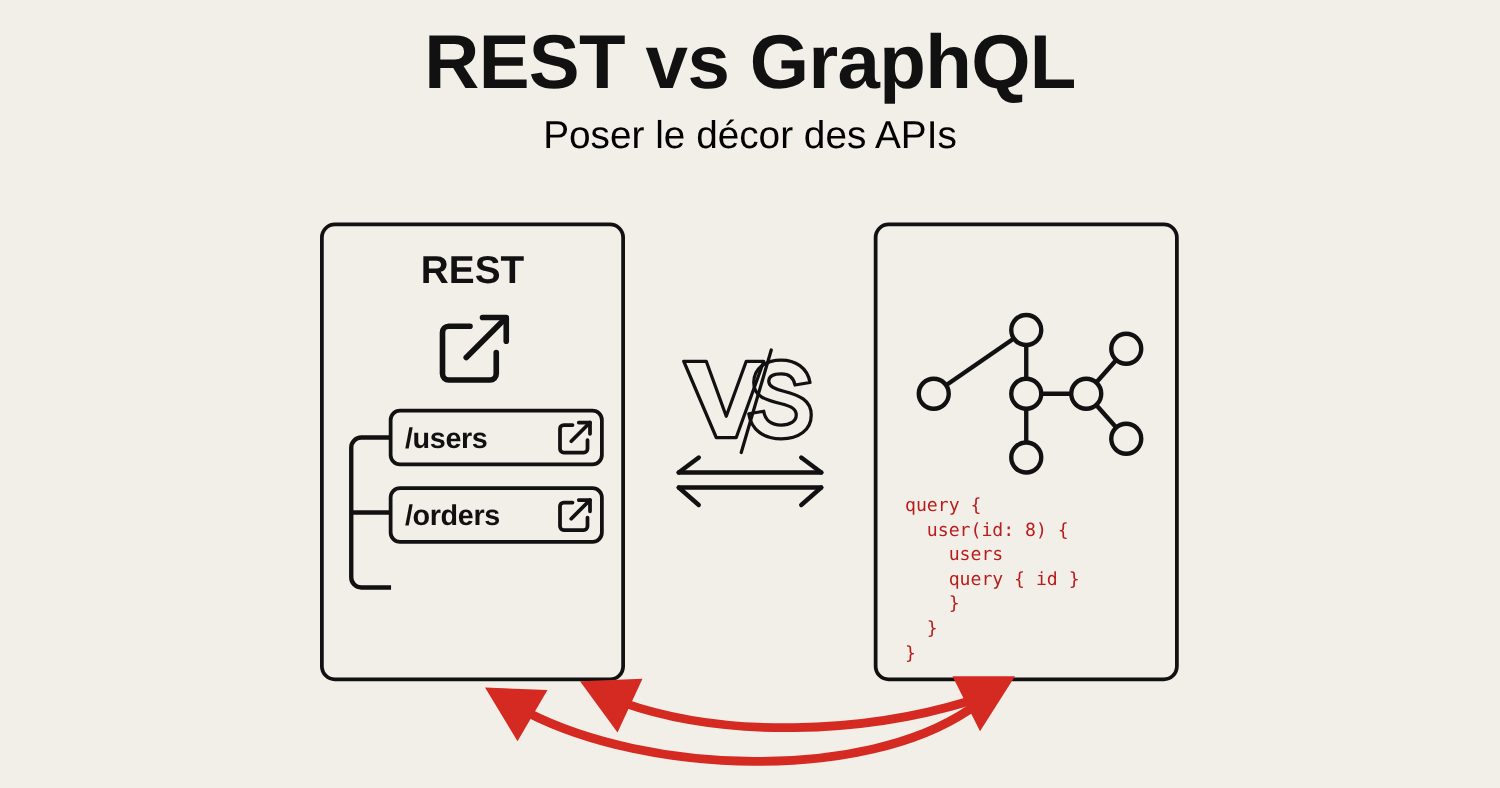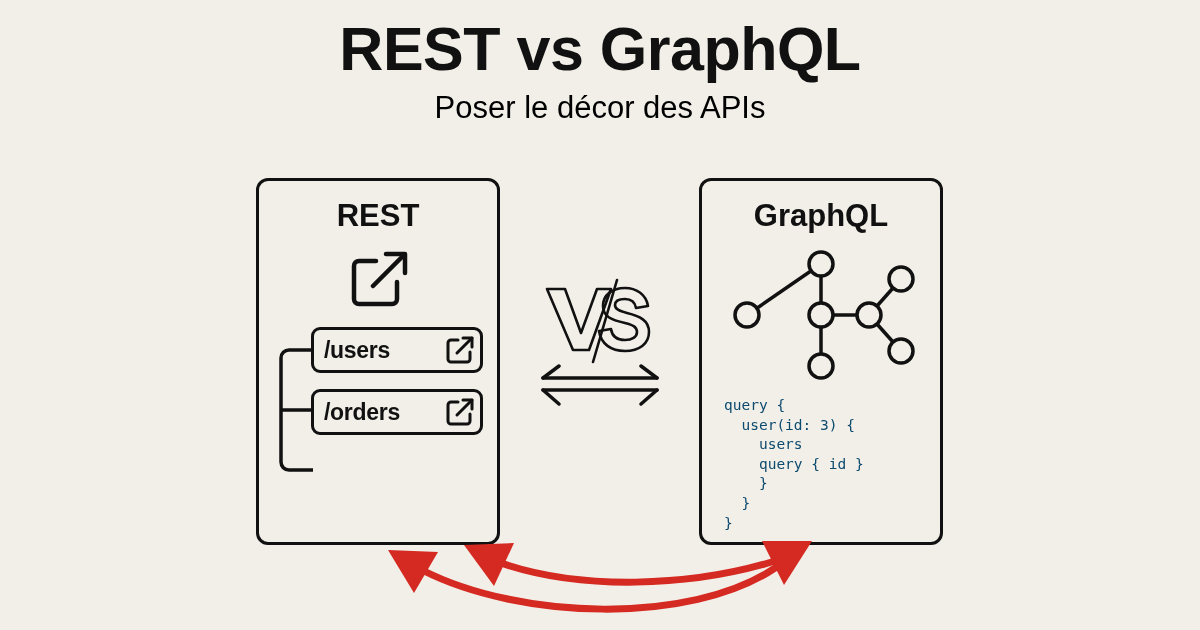--- a/index.html
+++ b/index.html
@@ -112,21 +112,21 @@
       height: 140px;
     }
     .code {
       position: absolute;
       left: 22px;
       top: 215px;
       margin: 0;
       font-family: "DejaVu Sans Mono", "Liberation Mono", monospace;
       font-size: 14.5px;
       line-height: 19.6px;
-      color: #0c4a6e;
+      color: #b91c1c;
       white-space: pre;
     }
     .red-arrows {
       position: absolute;
       left: 370px;
       top: 525px;
       width: 460px;
       height: 100px;
     }
   </style>
@@ -183,42 +183,41 @@
     <path d="M8 14 H122" fill="none" stroke="#111" stroke-width="3.5" stroke-linecap="round"></path>
     <path d="M24 2 L8 14" fill="none" stroke="#111" stroke-width="3.5" stroke-linecap="round"></path>
     <path d="M106 2 L122 14" fill="none" stroke="#111" stroke-width="3.5" stroke-linecap="round"></path>
     <path d="M8 26 H122" fill="none" stroke="#111" stroke-width="3.5" stroke-linecap="round"></path>
     <path d="M8 26 L24 40" fill="none" stroke="#111" stroke-width="3.5" stroke-linecap="round"></path>
     <path d="M122 26 L106 40" fill="none" stroke="#111" stroke-width="3.5" stroke-linecap="round"></path>
   </svg>
 </div>
 
 <div class="card graphql">
-  <div class="card-title">GraphQL</div>
 
   <svg class="graph" viewBox="0 0 200 140">
     <g fill="none" stroke="#111" stroke-width="3.5">
       <line x1="25" y1="66" x2="99" y2="15"></line>
       <line x1="99" y1="15" x2="99" y2="117"></line>
       <line x1="99" y1="66" x2="147" y2="66"></line>
       <line x1="147" y1="66" x2="179" y2="30"></line>
       <line x1="147" y1="66" x2="179" y2="102"></line>
     </g>
     <g fill="#f2efe8" stroke="#111" stroke-width="3.5">
       <circle cx="25" cy="66" r="12"></circle>
       <circle cx="99" cy="15" r="12"></circle>
       <circle cx="99" cy="66" r="12"></circle>
       <circle cx="147" cy="66" r="12"></circle>
       <circle cx="179" cy="30" r="12"></circle>
       <circle cx="179" cy="102" r="12"></circle>
       <circle cx="99" cy="117" r="12"></circle>
     </g>
   </svg>
 
-  <div class="code"><div>query {</div><div>  user(id: 3) {</div><div>    users</div><div>    query { id }</div><div>    }</div><div>  }</div><div>}</div></div>
+  <div class="code"><div>query {</div><div>  user(id: 8) {</div><div>    users</div><div>    query { id }</div><div>    }</div><div>  }</div><div>}</div></div>
 </div>
 
 <svg class="red-arrows" viewBox="0 0 460 100">
   <g fill="none" stroke="#d42a22" stroke-width="7" stroke-linecap="round">
     <path d="M52 45 C150 95 320 100 405 43"></path>
     <path d="M128 37 C210 66 320 62 405 36"></path>
   </g>
   <g fill="#d42a22">
     <polygon points="18,25 68,27 44,68"></polygon>
     <polygon points="94,20 144,18 124,61"></polygon>

